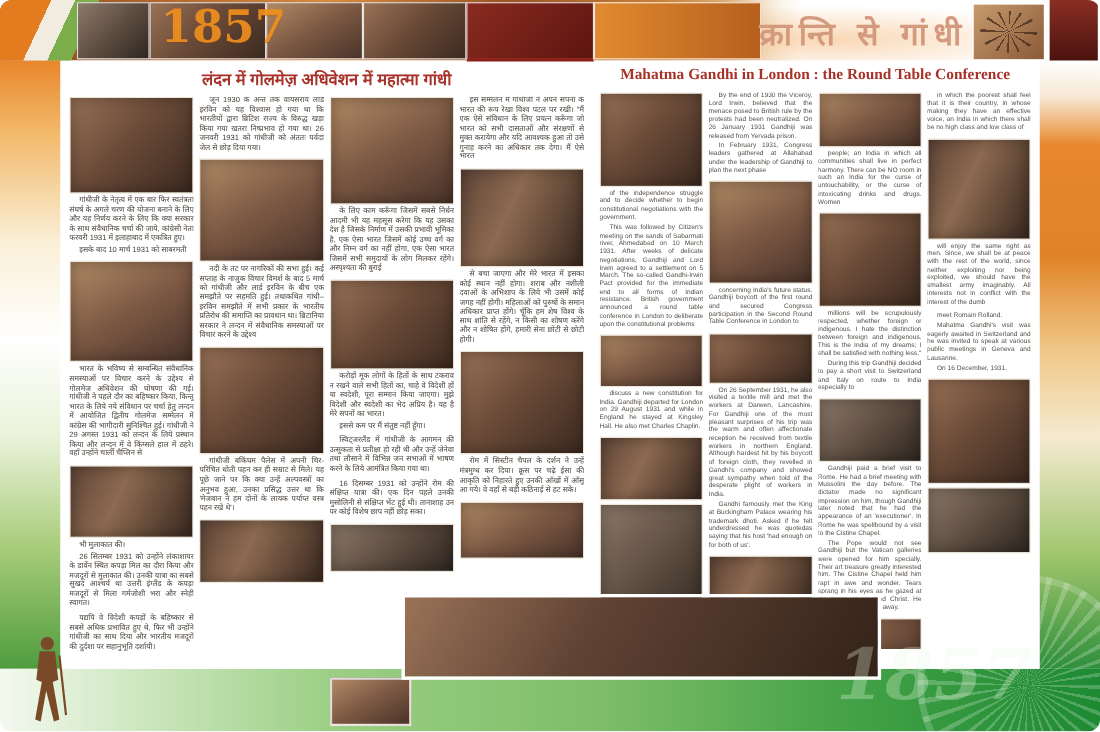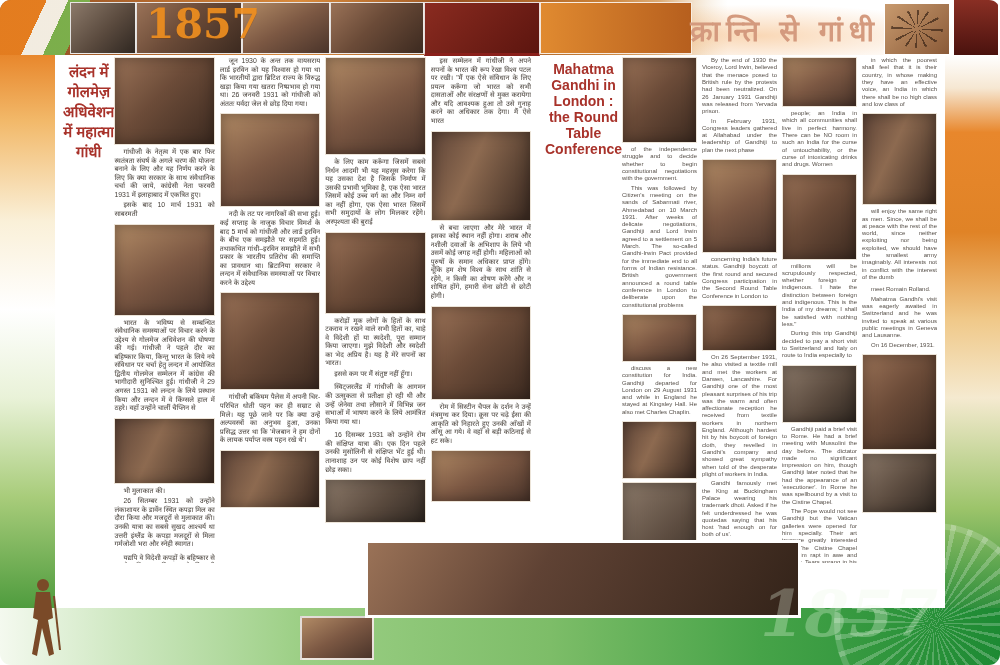--- a/index.html
+++ b/index.html
@@ -41,26 +41,26 @@
     background:repeating-conic-gradient(rgba(255,255,255,.22) 0 3deg,rgba(0,0,0,0) 3deg 10deg);
     box-shadow:inset 0 0 0 6px rgba(255,255,255,.18);}
   .walker{position:absolute;left:26px;top:578px;z-index:7;}
   .wide-bottom{position:absolute;left:365px;top:540px;width:430px;height:72px;z-index:5;
     border:3px solid #fff;background:linear-gradient(120deg,#9a7257 0%,#5f4234 40%,#332319 100%);}
   .bottom-tile{position:absolute;z-index:4;border:2px solid rgba(255,255,255,.8);}
 
   
   .panel{position:absolute;left:55px;top:55px;width:890px;height:553px;background:#fff;
     display:flex;gap:14px;padding:2px 8px;box-sizing:border-box;}
-  .half{display:flex;flex-direction:row;justify-content:center;}
+  .half{display:flex;flex-direction:column;}
   .half.hindi{width:468px;}
   .half.english{width:392px;}
   .sec-title{text-align:center;font-weight:bold;color:#a8322a;margin:4px 0 7px;}
   .half.hindi .sec-title{font-size:15px;}
-  .half.english .sec-title{font-size:14px;}
+  .half.english .sec-title{font-size:14px;font-family:Liberation Serif, serif;}
   .cols{display:flex;gap:5px;height:506px;overflow:hidden;}
   .col{flex:1;display:flex;flex-direction:column;gap:3px;overflow:hidden;}
 
   .para{color:#47403a;text-align:justify;overflow-wrap:break-word;}
   .half.hindi .para{font-size:6.9px;line-height:1.24;}
   .half.english .para{font-size:6px;line-height:1.22;color:#564f48;}
   .para p{margin:0 0 2px;text-indent:9px;}
 
   .photo{flex:none;border:1px solid #ece4d8;box-shadow:inset 0 0 14px rgba(0,0,0,.35);}
   .t1{background:linear-gradient(135deg,#9a7257 0%,#6b4b38 45%,#3c2a20 100%);}

